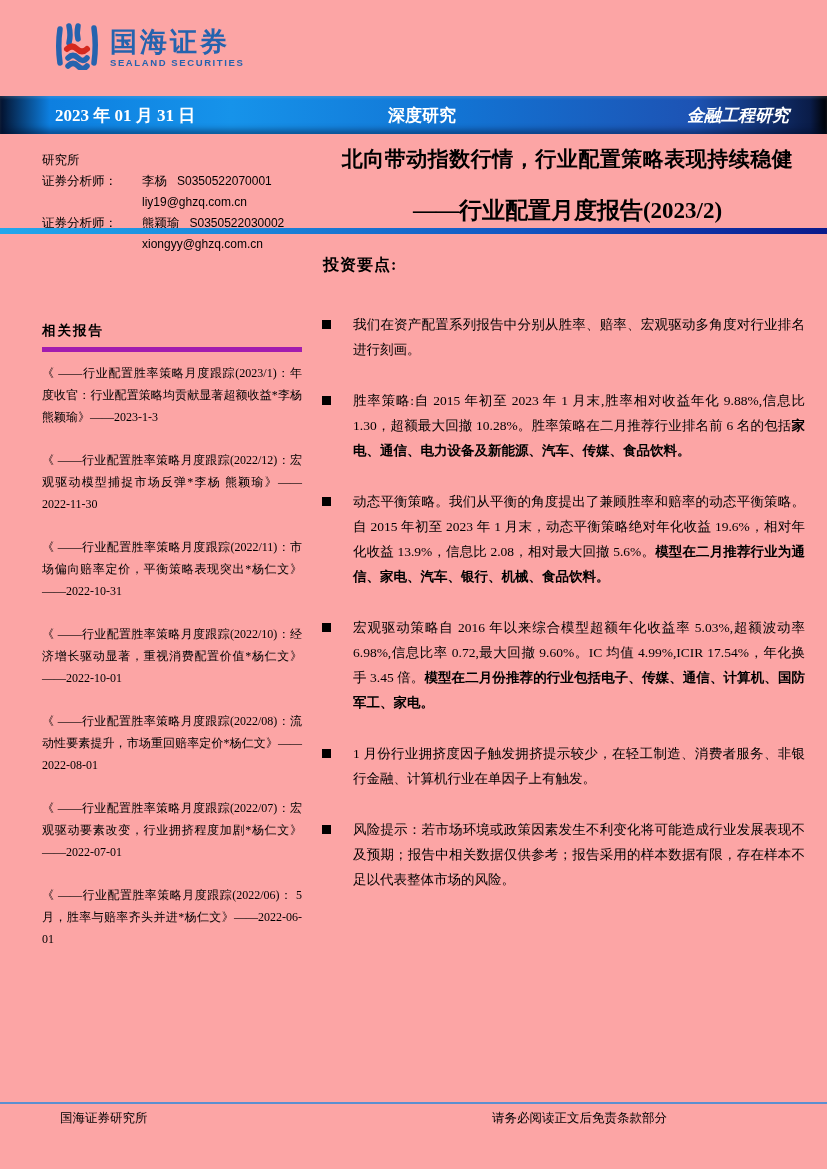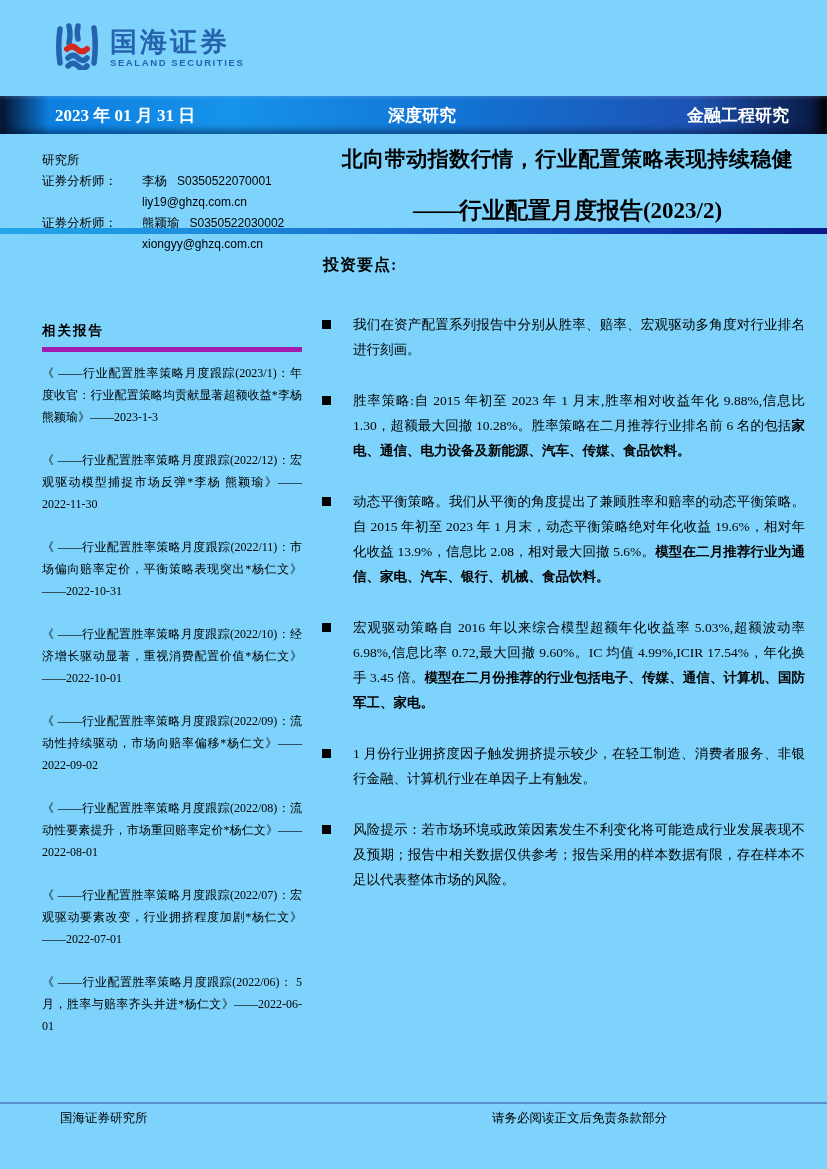--- a/index.html
+++ b/index.html
@@ -1,33 +1,33 @@
 <!DOCTYPE html>
 <html><head>
 <meta charset="utf-8">
 <style>
   html,body{margin:0;padding:0;background:#888;}
   .page{
-    position:relative;width:827px;height:1169px;margin:0 auto;background:#7dd3fc;
+    position:relative;width:827px;height:1169px;margin:0 auto;background:#fca5a5;
     font-family:"Liberation Serif","DejaVu Serif",serif;color:#000;overflow:hidden;
   }
   
   .logo{position:absolute;left:54px;top:22px;display:flex;align-items:center;gap:10px;}
   .logo-text .cn{font-size:27px;font-weight:bold;color:#2563ae;letter-spacing:3px;line-height:1.05;font-family:"Liberation Sans",sans-serif;}
   .logo-text .en{font-size:9.5px;font-weight:bold;color:#2563ae;letter-spacing:1.6px;font-family:"Liberation Sans",sans-serif;}
   
   .banner{
     position:absolute;left:0;top:96px;width:827px;height:38px;
     background:linear-gradient(90deg,#04122e 0%,#0d7fe0 6%,#1693ea 28%,#1274d4 55%,#1d53b4 84%,#0a1c48 98%,#000 100%);
     box-shadow:inset 0 -4px 6px rgba(0,10,40,.45), inset 0 2px 3px rgba(255,255,255,.15);
     display:flex;align-items:center;color:#fff;font-weight:bold;font-size:17px;
   }
   .banner .b-date{margin-left:55px;width:260px;font-family:Liberation Serif, serif;}
   .banner .b-center{flex:1;text-align:center;}
-  .banner .b-right{width:260px;text-align:right;margin-right:38px;}
+  .banner .b-right{width:260px;text-align:right;margin-right:38px;font-style:italic;}
   
   .analysts{position:absolute;left:42px;top:150px;width:270px;font-size:12.5px;line-height:21px;}
   .analysts .row{display:flex;}
   .analysts .lbl{width:88px;flex:none;}
   .analysts .val{margin-left:12px;font-family:"Liberation Sans",sans-serif;font-size:12px;}
   .analysts .val .cnname{font-family:"Liberation Serif",serif;font-size:12.5px;margin-right:10px;}
   
   .titleblock{position:absolute;left:315px;top:146px;width:505px;text-align:center;}
   .titleblock .main{font-size:21px;font-weight:bold;letter-spacing:.5px;line-height:1.3;}
   .titleblock .sub{font-size:23px;font-weight:bold;margin-top:22px;}
@@ -121,21 +121,20 @@
     <div class="sb-list">
 
         <div class="sb-item">《 ——行业配置胜率策略月度跟踪(2023/1)：年度收官：行业配置策略均贡献显著超额收益*李杨 熊颖瑜》——2023-1-3</div>
 
         <div class="sb-item">《 ——行业配置胜率策略月度跟踪(2022/12)：宏观驱动模型捕捉市场反弹*李杨 熊颖瑜》——2022-11-30</div>
 
         <div class="sb-item">《 ——行业配置胜率策略月度跟踪(2022/11)：市场偏向赔率定价，平衡策略表现突出*杨仁文》——2022-10-31</div>
 
         <div class="sb-item">《 ——行业配置胜率策略月度跟踪(2022/10)：经济增长驱动显著，重视消费配置价值*杨仁文》——2022-10-01</div>
 
-        <div class="sb-item">《 ——行业配置胜率策略月度跟踪(2022/09)：流动性持续驱动，市场向赔率偏移*杨仁文》——2022-09-02</div>
 
         <div class="sb-item">《 ——行业配置胜率策略月度跟踪(2022/08)：流动性要素提升，市场重回赔率定价*杨仁文》——2022-08-01</div>
 
         <div class="sb-item">《 ——行业配置胜率策略月度跟踪(2022/07)：宏观驱动要素改变，行业拥挤程度加剧*杨仁文》——2022-07-01</div>
 
         <div class="sb-item">《 ——行业配置胜率策略月度跟踪(2022/06)： 5月，胜率与赔率齐头并进*杨仁文》——2022-06-01</div>
       </div>
   </div>
 
   <div class="bullets">

